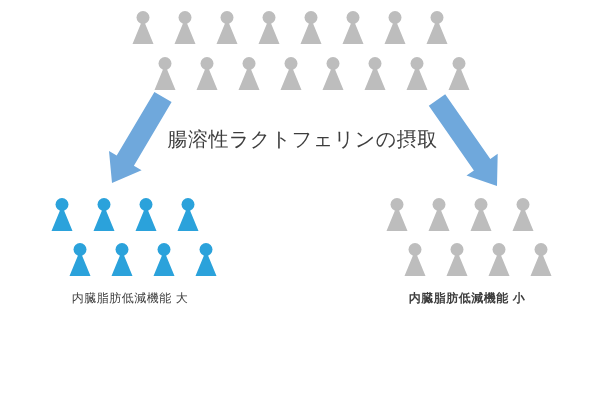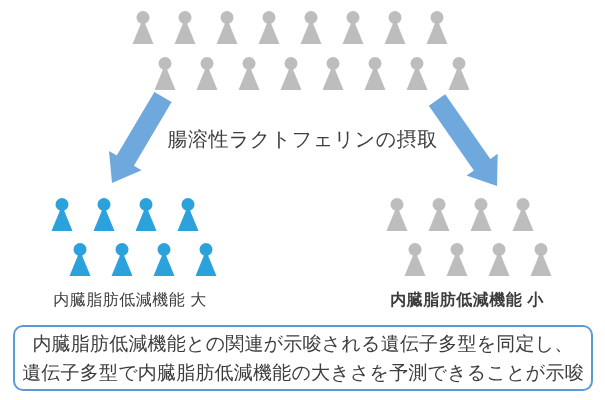--- a/index.html
+++ b/index.html
@@ -23,21 +23,21 @@
   .right-grp{left:386px;top:198px;}
   .gray-icons .person{color:var(--icon-gray,#bdbdbd);}
   .blue-icons .person{color:var(--icon-blue,#2ba2db);}
 
   .mid-label{
     position:absolute;left:0;top:126px;width:605px;
     text-align:center;font-size:20px;letter-spacing:0.5px;
   }
   .grp-label{
     position:absolute;top:290px;width:260px;
-    text-align:center;font-size:16px;letter-spacing:0.5px;
+    text-align:center;font-size:12px;letter-spacing:0.5px;
   }
   .grp-label.lbl-left{left:0;}
   .grp-label.lbl-right{left:337px;font-weight:bold;}
 
   .caption{
     position:absolute;left:13px;top:325px;width:580px;height:66px;
     box-sizing:border-box;
     border:2px solid var(--box-border,#5b9bd5);
     border-radius:10px;
     background:#fff;
@@ -203,18 +203,14 @@
           <circle cx="11" cy="6.5" r="6.5" fill="currentColor"></circle>
           <path d="M11 7.5 L21.5 33 L0.5 33 Z" fill="currentColor"></path>
         </svg>
       </div>
     </div>
 
   <div class="grp-label lbl-left">内臓脂肪低減機能 大</div>
 
   <div class="grp-label lbl-right">内臓脂肪低減機能 小</div>
 
-  <div class="caption">
-    <div>内臓脂肪低減機能との関連が示唆される遺伝子多型を同定し、</div>
-    <div>遺伝子多型で内臓脂肪低減機能の大きさを予測できることが示唆</div>
-  </div>
 
 </div>
 
 </body></html>

